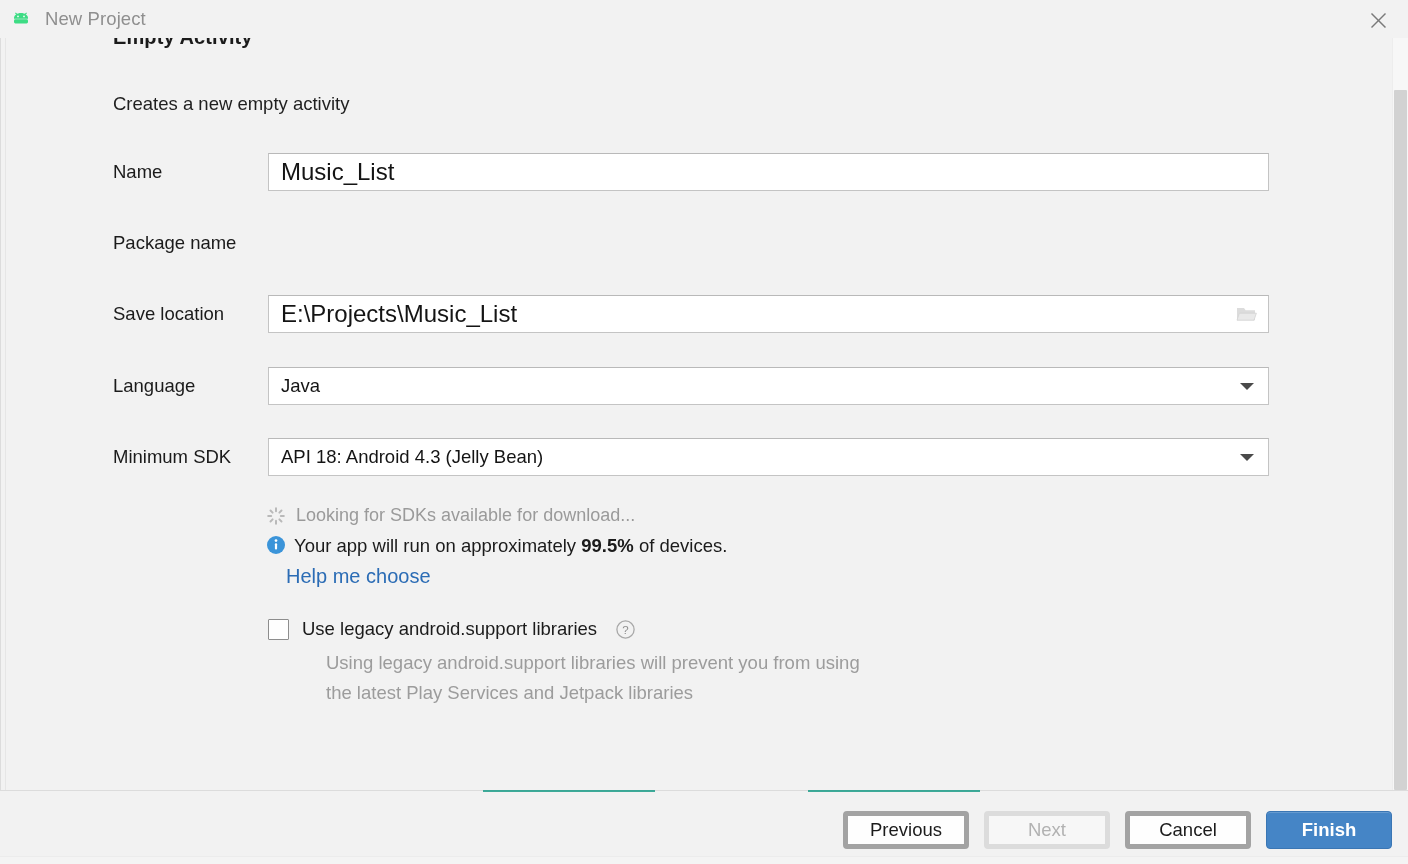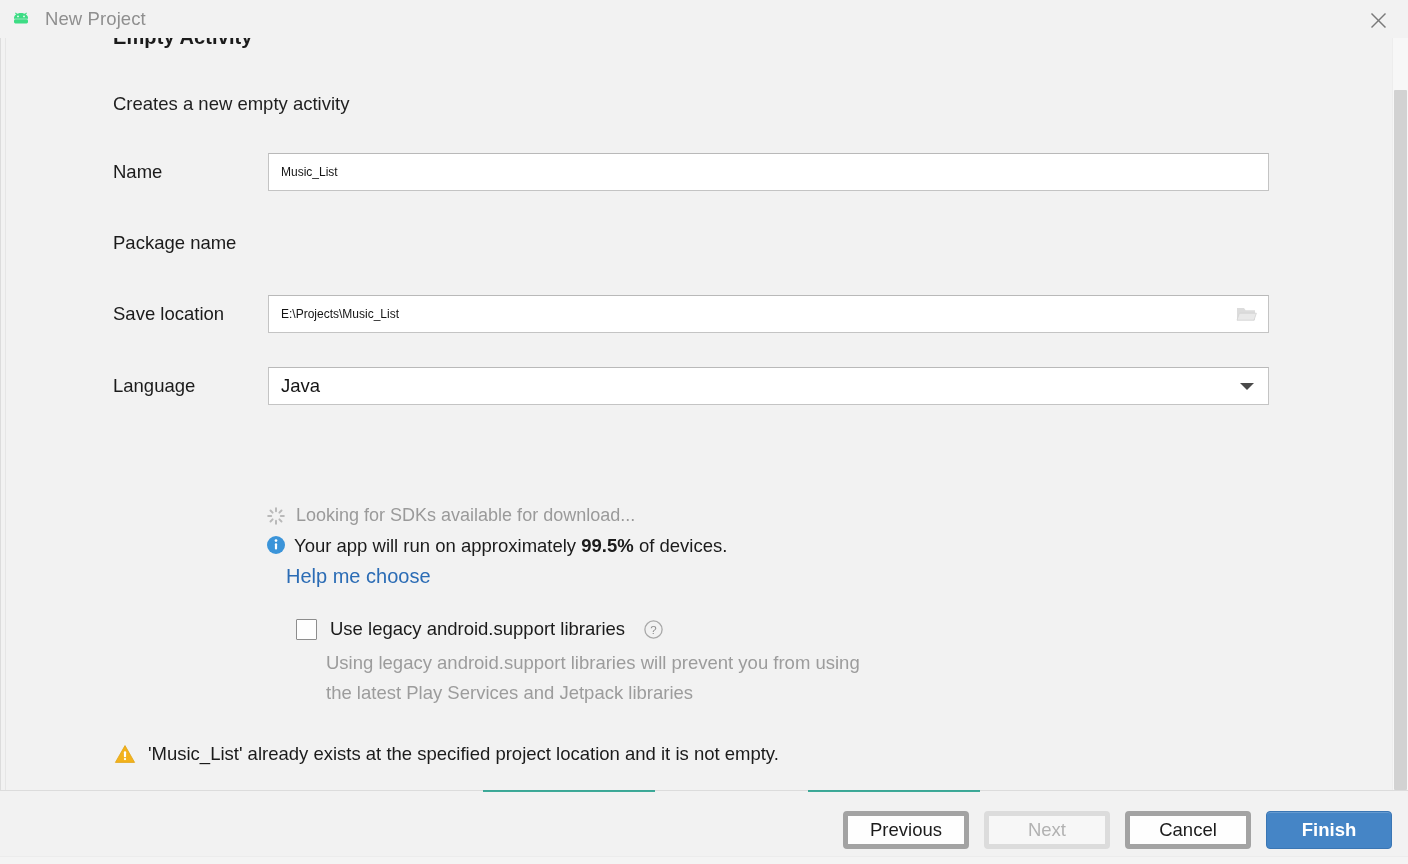--- a/index.html
+++ b/index.html
@@ -121,21 +121,21 @@
     height: 38px;
   }
   .text-field {
     box-sizing: border-box;
     width: 100%;
     height: 38px;
     background: #ffffff;
     border: 1px solid #c4c4c4;
     border-top-color: #b9b9b9;
     font-family: "Liberation Sans", sans-serif;
-    font-size: 12px;
+    font-size: 24px;
     color: #141414;
     padding: 3px 12px;
     outline: none;
     border-radius: 0;
   }
   .text-field.with-icon { padding-right: 44px; }
 
   .folder-icon {
     position: absolute;
     right: 12px;
@@ -407,20 +407,29 @@
     <div class="field-row" style="top:329px;">
       <span class="field-label">Language</span>
       <span class="field-wrap">
         <div class="combo">
           <span>Java</span>
           <span class="arrow"></span>
         </div>
       </span>
     </div>
 
+    <div class="field-row" style="top:400px;">
+      <span class="field-label">Minimum SDK</span>
+      <span class="field-wrap">
+        <div class="combo">
+          <span>API 18: Android 4.3 (Jelly Bean)</span>
+          <span class="arrow"></span>
+        </div>
+      </span>
+    </div>
 
     <div class="sdk-line" style="top:467px;">
       <span class="spinner-icon">
         <svg width="20" height="20" viewBox="0 0 20 20">
           <g stroke="#b9b9b9" stroke-width="2" stroke-linecap="round">
             <line x1="10" y1="2.2" x2="10" y2="5.2"></line>
             <line x1="15.5" y1="4.5" x2="13.4" y2="6.6"></line>
             <line x1="17.8" y1="10" x2="14.8" y2="10"></line>
             <line x1="15.5" y1="15.5" x2="13.4" y2="13.4"></line>
             <line x1="10" y1="17.8" x2="10" y2="14.8"></line>
@@ -443,46 +452,36 @@
       </span>
       <span class="txt">
         <span>Your app will run on approximately</span>
         <b>99.5%</b>
         <span>of devices.</span>
       </span>
     </div>
 
     <a class="help-link" href="#" style="top:527px;">Help me choose</a>
 
-    <div class="check-row" style="top:580px;margin-left:28px;">
+    <div class="check-row" style="top:580px;">
       <span class="checkbox"></span>
       <span class="check-label">Use legacy android.support libraries</span>
       <span class="help-badge">
         <svg width="21" height="21" viewBox="0 0 21 21">
           <circle cx="10.5" cy="10.5" r="8.6" fill="none" stroke="#a8a8a8" stroke-width="1.3"></circle>
           <text x="10.5" y="15.1" font-family="Liberation Sans, sans-serif" font-size="11.5" fill="#8d8d8d" text-anchor="middle">?</text>
         </svg>
       </span>
     </div>
 
     <div class="check-desc" style="top:610px;">
       <div>Using legacy android.support libraries will prevent you from using</div>
       <div>the latest Play Services and Jetpack libraries</div>
     </div>
 
-    <div class="warn-row" style="top:705px;">
-      <span class="warn-icon">
-        <svg width="22" height="20" viewBox="0 0 22 20">
-          <path d="M11 1.6L20.6 18.4H1.4z" fill="#f3b21b" stroke="#e0a315" stroke-width="0.8"></path>
-          <rect x="9.9" y="7.2" width="2.2" height="6" rx="1" fill="#ffffff"></rect>
-          <circle cx="11" cy="15.1" r="1.15" fill="#ffffff"></circle>
-        </svg>
-      </span>
-      <span class="warn-text">'Music_List' already exists at the specified project location and it is not empty.</span>
-    </div>
 
     <div class="scroll-track">
       <div class="scroll-thumb"></div>
     </div>
   </div>
 
   <div class="footer">
     <div class="ghost-tabs">
       <div class="ghost-seg" style="left:483px; width:172px;"></div>
       <div class="ghost-seg" style="left:808px; width:172px;"></div>

